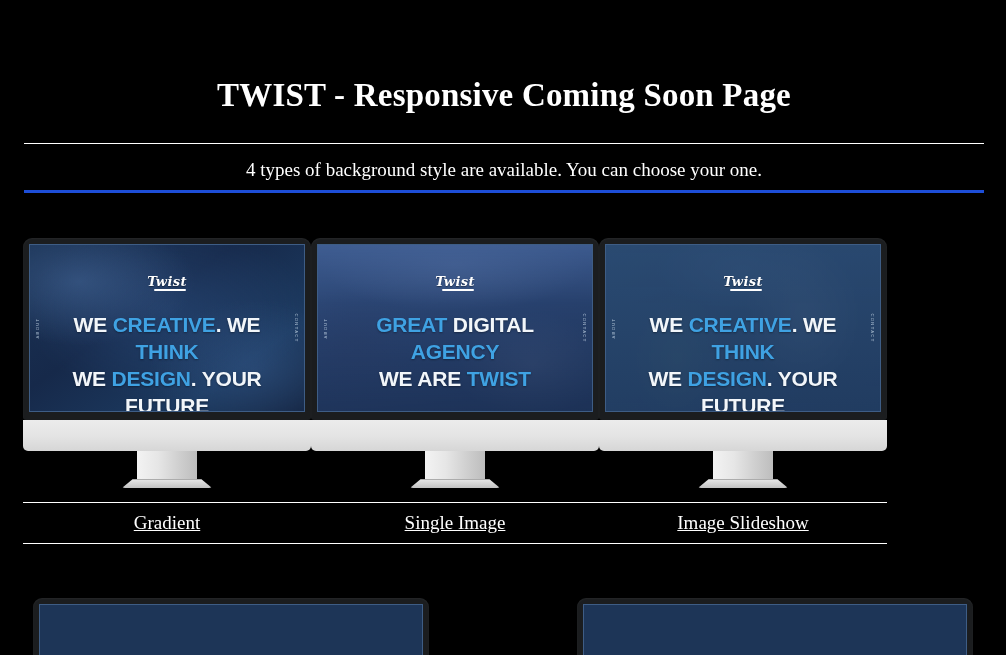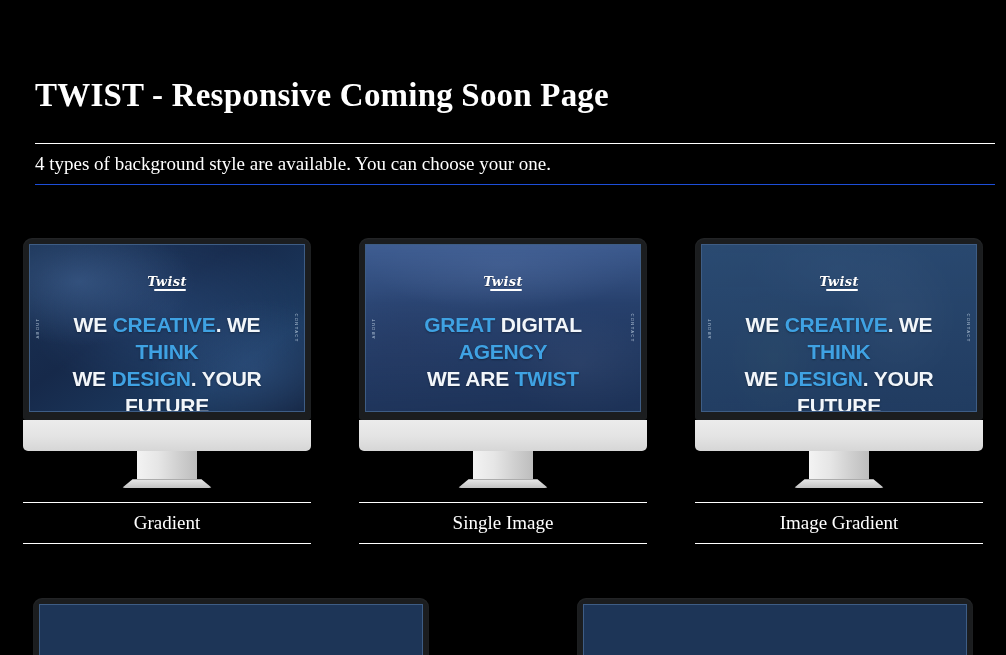--- a/index.html
+++ b/index.html
@@ -19,61 +19,61 @@
     position: relative;
     width: 1006px;
     height: 655px;
     background: #000000;
     overflow: hidden;
   }
 
   
   .header {
     position: absolute;
-    left: 35px;
+    left: 24px;
     top: 0;
     width: 960px;
-    text-align: left;
+    text-align: center;
   }
   .page-title {
     margin: 0;
     padding-top: 77px;
     font-family: "Liberation Serif", serif;
     font-size: 33px;
     font-weight: bold;
     line-height: 1.15;
     letter-spacing: 0.2px;
     color: #ffffff;
     white-space: nowrap;
   }
   .subtitle-box {
     margin-top: 28px;
     border-top: 1px solid #ffffff;
-    border-bottom: 1px solid #1d4ed8;
-    padding: 9px 0 9px 0;
+    border-bottom: 3px solid #1d4ed8;
+    padding: 15px 0 9px 0;
   }
   .subtitle {
     margin: 0;
     font-family: "Liberation Serif", serif;
     font-size: 19px;
     font-weight: normal;
     color: #ffffff;
     white-space: nowrap;
   }
 
   
   .grid {
     position: absolute;
     left: 23px;
     top: 238px;
     width: 960px;
   }
   .row {
     display: flex;
-    justify-content: space-between;
+    justify-content: flex-start;
     align-items: flex-start;
   }
   .row-2 {
     margin-top: 54px;
     justify-content: space-between;
     padding: 0 10px;
   }
   .cell {
     width: 288px;
   }
@@ -272,20 +272,21 @@
     border-top: 1px solid #ffffff;
     border-bottom: 1px solid #ffffff;
     padding: 9px 0;
     text-align: center;
   }
   .caption-text {
     font-family: "Liberation Serif", serif;
     font-size: 19px;
     color: #ffffff;
     white-space: nowrap;
+    text-decoration: underline;
   }
 </style>
 </head>
 <body>
 
 <div class="page">
 
   <div class="header">
     <h1 class="page-title">TWIST - Responsive Coming Soon Page</h1>
     <div class="subtitle-box">
@@ -406,21 +407,21 @@
                 <div class="side-label side-left">ABOUT</div>
                 <div class="side-label side-right">CONTACT</div>
               </div>
             </div>
           </div>
           <div class="chin"></div>
           <div class="neck"></div>
           <div class="foot"></div>
         </div>
         <div class="caption-box">
-          <span class="caption-text">Image Gradient</span>
+          <span class="caption-text">Image Slideshow</span>
         </div>
       </div>
 
     </div>
 
     <div class="row row-2">
 
       <div class="cell-wide">
         <div class="monitor">
           <div class="bezel">

